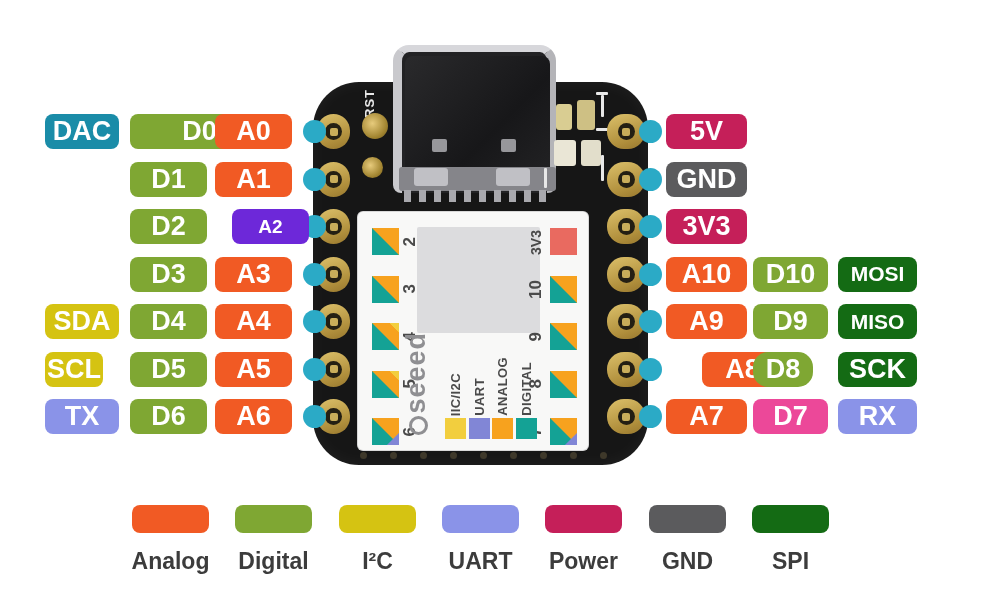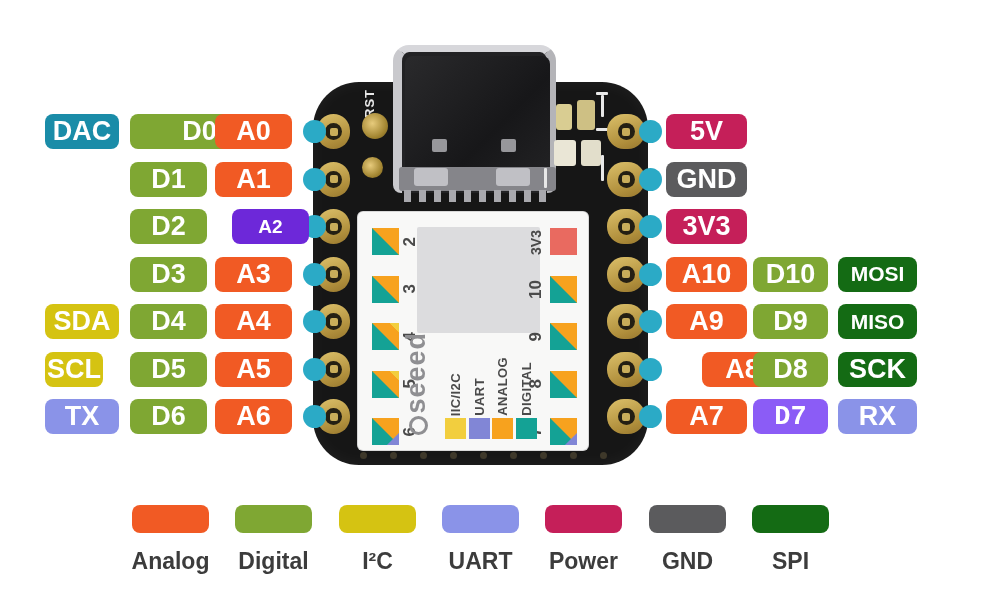--- a/index.html
+++ b/index.html
@@ -289,24 +289,24 @@
       <div class="badge" style="left: 666px; top: 114px; width: 81px; background: rgb(197, 31, 89); font-size: 27px;">5V</div>
       <div class="badge" style="left: 666px; top: 161.5px; width: 81px; background: rgb(91, 91, 93); font-size: 27px;">GND</div>
       <div class="badge" style="left: 666px; top: 209px; width: 81px; background: rgb(197, 31, 89); font-size: 27px;">3V3</div>
       <div class="badge" style="left: 666px; top: 256.5px; width: 81px; background: rgb(241, 90, 36); font-size: 27px;">A10</div>
       <div class="badge" style="left: 753px; top: 256.5px; width: 75px; background: rgb(127, 167, 51); font-size: 27px;">D10</div>
       <div class="badge" style="left: 838px; top: 256.5px; width: 79px; background: rgb(20, 107, 20); font-size: 21px;">MOSI</div>
       <div class="badge" style="left: 666px; top: 304px; width: 81px; background: rgb(241, 90, 36); font-size: 27px;">A9</div>
       <div class="badge" style="left: 753px; top: 304px; width: 75px; background: rgb(127, 167, 51); font-size: 27px;">D9</div>
       <div class="badge" style="left: 838px; top: 304px; width: 79px; background: rgb(20, 107, 20); font-size: 21px;">MISO</div>
       <div class="badge" style="left: 702px; top: 351.5px; width: 81px; background: rgb(241, 90, 36); font-size: 27px;">A8</div>
-      <div class="badge" style="left: 753px; top: 351.5px; width: 75px; background: rgb(127, 167, 51); font-size: 27px;">D8</div>
+      <div class="badge" style="left: 753px; top: 351.5px; width: 60px; background: rgb(127, 167, 51); font-size: 27px; border-radius: 15px;">D8</div>
       <div class="badge" style="left: 838px; top: 351.5px; width: 79px; background: rgb(20, 107, 20); font-size: 27px;">SCK</div>
       <div class="badge" style="left: 666px; top: 399px; width: 81px; background: rgb(241, 90, 36); font-size: 27px;">A7</div>
-      <div class="badge" style="left: 753px; top: 399px; width: 75px; background: #8b5cf6; font-size: 27px; font-family: Liberation Mono, monospace;">D7</div>
+      <div class="badge" style="left: 753px; top: 399px; width: 75px; background: #ec4899; font-size: 27px;">D7</div>
       <div class="badge" style="left: 838px; top: 399px; width: 79px; background: rgb(138, 147, 232); font-size: 27px;">RX</div>
     </div>
   <div id="legend">
       <div class="legend-item" style="left: 132px;">
         <div class="legend-swatch" style="background: rgb(241, 90, 36);"></div>
         <div class="legend-label">Analog</div>
       </div>
       <div class="legend-item" style="left: 235px;">
         <div class="legend-swatch" style="background: rgb(127, 167, 51);"></div>
         <div class="legend-label">Digital</div>

